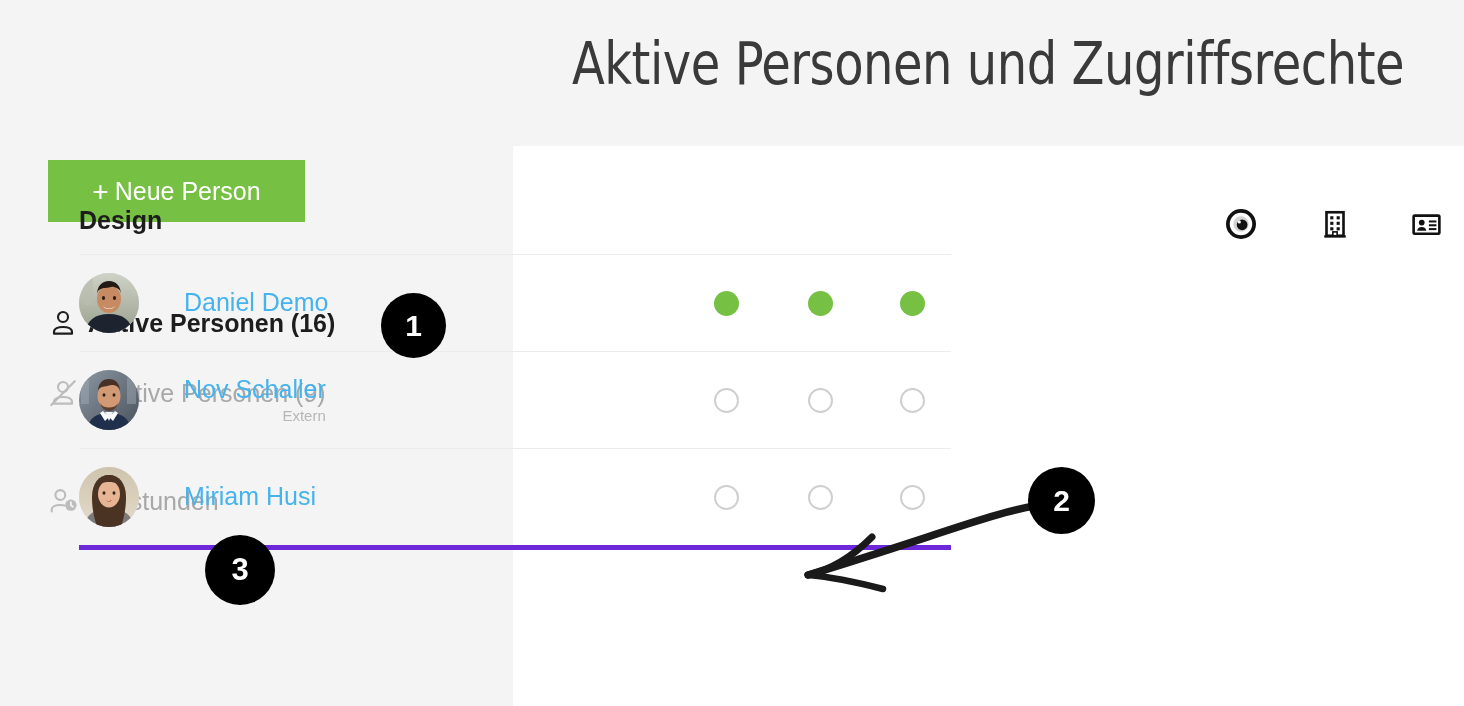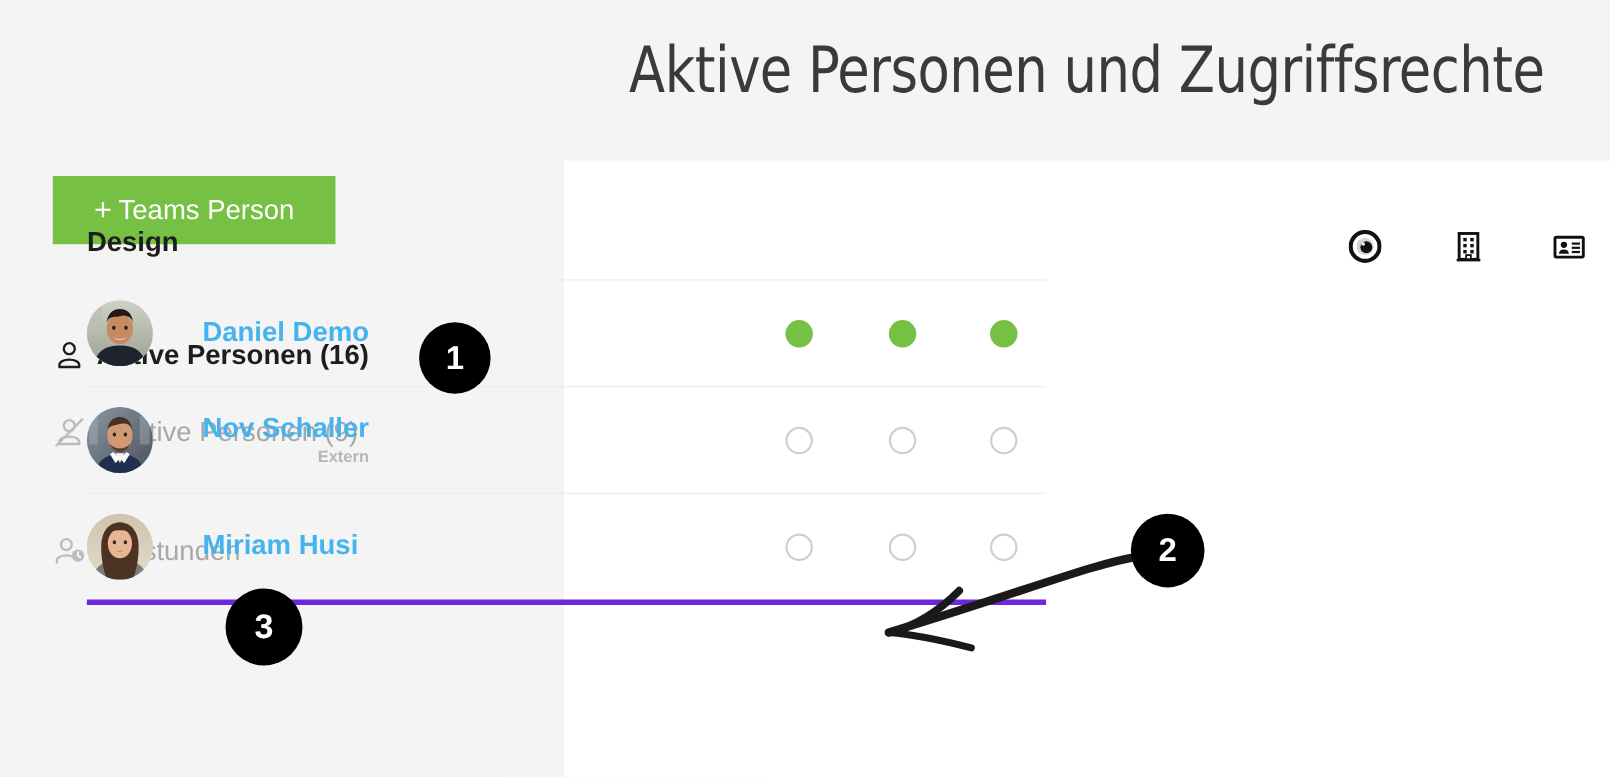--- a/index.html
+++ b/index.html
@@ -156,21 +156,20 @@
     left: 79px;
     top: 254px;
     width: 872px;
   }
   .table-row {
     position: relative;
     height: 96px;
     border-top: 1px solid #ececec;
     display: flex;
     align-items: center;
-    font-weight: bold;
   }
   .table-row:last-child { border-bottom: 5px solid #6d28d9; }
 
   .avatar {
     width: 60px;
     height: 60px;
     border-radius: 50%;
     flex: 0 0 60px;
     overflow: hidden;
     position: relative;
@@ -231,21 +230,21 @@
     z-index: 30;
     pointer-events: none;
   }
 </style>
 </head>
 <body>
 
 <div id="sidebar">
 
   <button id="new-person-button">
-    <span class="plus">+</span><span>Teams Person</span>
+    <span class="plus">+</span><span>Neue Person</span>
   </button>
 
   <div class="nav-item active" id="nav-active-personen">
     <span class="nav-icon">
       <svg viewBox="0 0 24 24" width="30" height="30" fill="none" stroke="#1d1d1d" stroke-width="1.7" stroke-linecap="round" stroke-linejoin="round">
         <circle cx="12" cy="7.2" r="4"></circle>
         <path d="M4.8 20.5v-1.4c0-2.4 3.2-3.9 7.2-3.9s7.2 1.5 7.2 3.9v1.4z"></path>
       </svg>
     </span>
     <span class="nav-label">Aktive Personen (16)</span>

